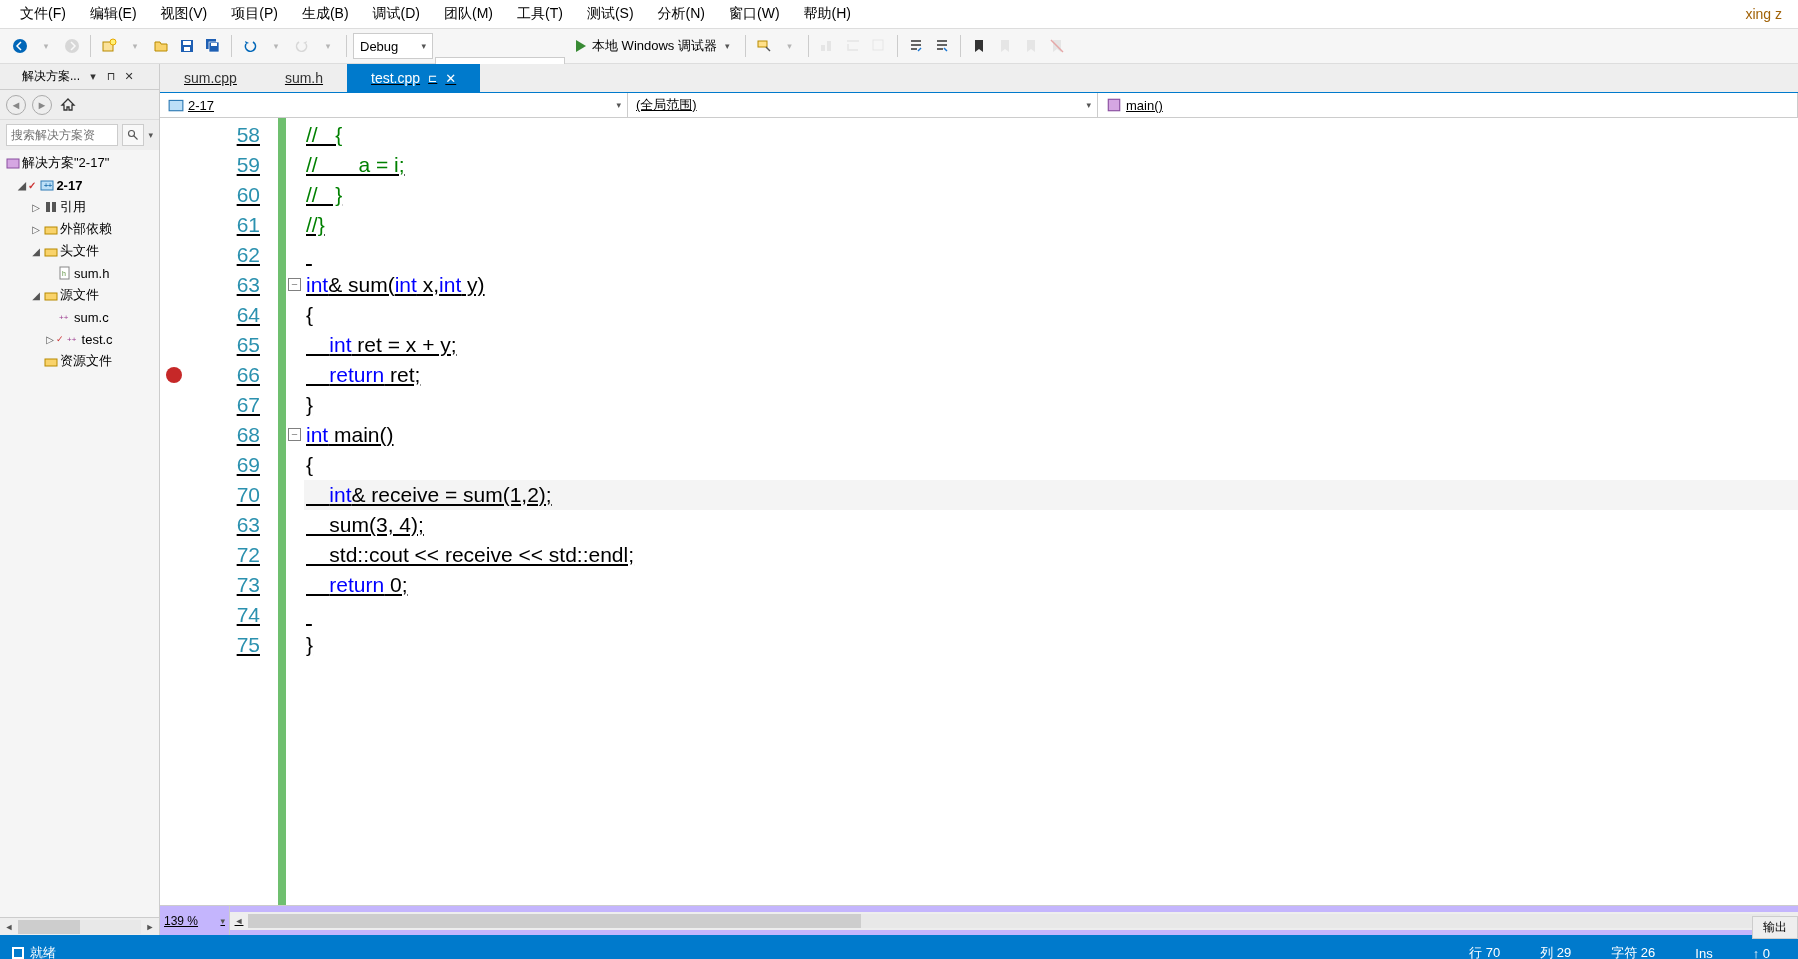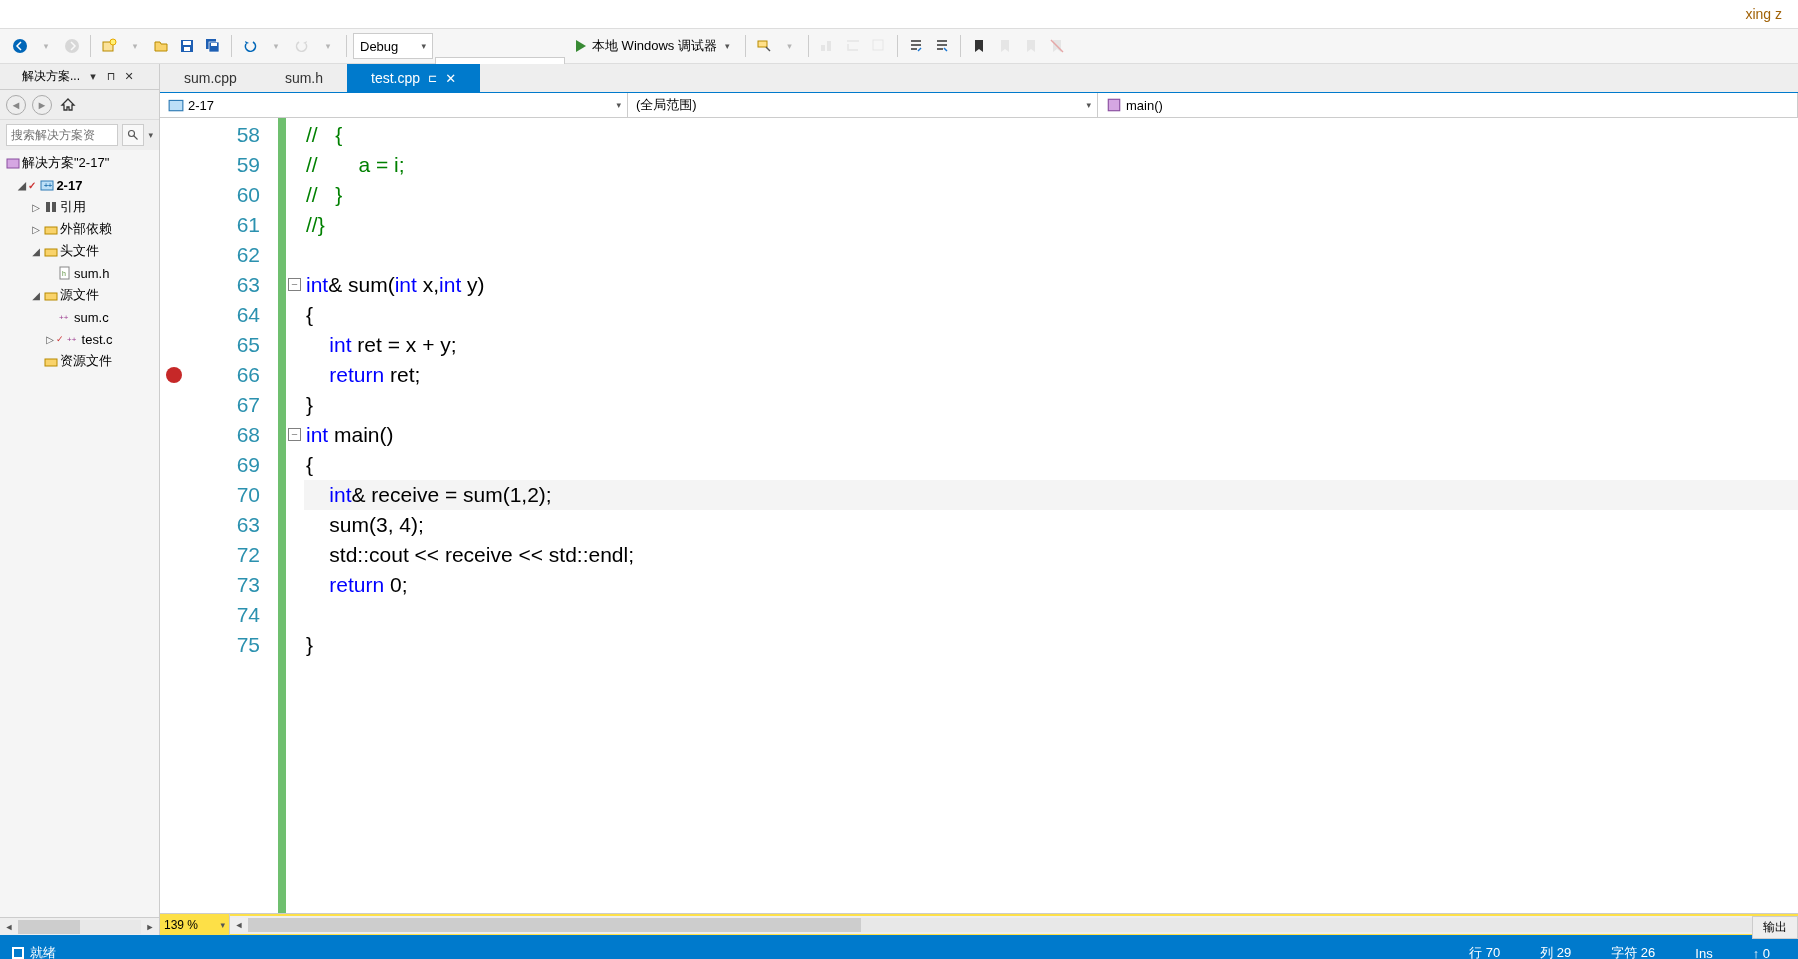--- a/index.html
+++ b/index.html
@@ -46,21 +46,21 @@
 .tree-row.bold { font-weight: bold; }
 .ind-1 { padding-left: 16px; }
 .ind-2 { padding-left: 30px; }
 .ind-3 { padding-left: 44px; }
 .side-panel .scrollbar-h { height: 18px; background: #eee; border-top: 1px solid #ccc; display:flex; align-items:center;}
 .side-panel .scrollbar-h .sb-track { flex:1; height:14px; background:#e8e8e8; position:relative;}
 .side-panel .scrollbar-h .sb-thumb { position:absolute; left:0; top:0; height:100%; width:50%; background:#cdcdcd;}
 .side-panel .scrollbar-h .sb-btn { width:18px; height:18px; display:flex; align-items:center; justify-content:center; font-size:9px; color:#555; cursor:pointer;}
 
 
-.editor-area { flex: 1; display: flex; flex-direction: column; background: #fff; }
+.editor-area { flex: 1; display: flex; flex-direction: column; background: #fff; text-decoration: underline; }
 .tabbar { height: 28px; display: flex; align-items: flex-end; background: #eee; }
 .filetab { height: 28px; padding: 0 24px; display: flex; align-items: center; font-size: 14px; cursor: pointer; color: #333; position: relative; }
 .filetab.active { background: #007acc; color: #fff; }
 .pin-ic { margin-left: 8px; font-size: 11px; }
 .close-ic { margin-left: 8px; font-size: 13px; }
 
 .nav-row { height: 26px; display: flex; border-top: 1px solid #007acc; border-bottom: 1px solid #ccc; }
 .nav-cell { display: flex; align-items: center; padding: 0 8px; font-size: 13px; border-right: 1px solid #ccc; cursor: pointer; background: #fff; position: relative; }
 .nav-cell .chev { position: absolute; right: 6px; font-size: 9px; color: #555; }
 .nav-cell.c1 { width: 468px; }
@@ -74,21 +74,21 @@
 .gutter { width: 90px; text-align: right; padding-right: 18px; font-family: Consolas, monospace; font-size: 21px; color: #2b91af; background: #fff; line-height: 30px; padding-top: 2px;}
 .change-bar { width: 8px; background: #6fbf6f; margin-right: 2px; }
 .fold-col { width: 16px; position: relative; font-family: Consolas, monospace; font-size: 21px; line-height: 30px; padding-top: 2px; color: #808080; background: #fff;}
 .fold-col .fold { position: absolute; left: 0; width: 13px; height: 13px; border: 1px solid #808080; display: flex; align-items: center; justify-content: center; font-size: 11px; background: #fff; cursor: pointer; line-height: 1;}
 .code-lines { flex: 1; font-family: Consolas, monospace; font-size: 21px; line-height: 30px; white-space: pre; padding-top: 2px; color: #000; }
 .code-lines .line { height: 30px; padding-left: 2px; }
 .code-lines .line.current { background: #f4f4f4; }
 .c-comment { color: #008000; }
 .c-kw { color: #0000ff; }
 
-.editor-footer { height: 22px; display: flex; align-items: center; border-top: 1px solid #ccc; font-size: 12px; background: #fde047;}
+.editor-footer { height: 30px; display: flex; align-items: center; border-top: 1px solid #ccc; font-size: 12px; background: #c4b5fd;}
 .zoom-box { width: 70px; border-right: 1px solid #ccc; display: flex; align-items: center; justify-content: space-between; padding: 0 4px; height: 100%;}
 .zoom-box .chev { font-size: 9px; color: #555; }
 .hscroll { flex: 1; height: 18px; background: #eee; display: flex; align-items: center; }
 .hscroll .sb-btn { width: 18px; height: 18px; display: flex; align-items: center; justify-content: center; font-size: 9px; color: #555; cursor: pointer; }
 .hscroll .sb-track { flex: 1; position: relative; height: 14px; background: #e8e8e8;}
 .hscroll .sb-thumb { position: absolute; left: 0; top: 0; height: 100%; width: 40%; background: #cdcdcd; }
 
 
 .output-tab-corner { position: absolute; right: 0; bottom: 20px; background: #eee; border: 1px solid #ccc; padding: 2px 10px; font-size: 12px; cursor: pointer; }
 
@@ -96,20 +96,34 @@
 .statusbar { height: 24px; background: #007acc; color: #fff; display: flex; align-items: center; font-size: 13px; padding: 0 8px; }
 .statusbar .sitem { padding: 0 20px; margin-top: 12px; }
 .statusbar .sitem.first { padding-left: 4px; display: flex; align-items: center; gap: 6px;}
 .statusbar .spacer { flex: 1; }
 .sb-sq { width: 12px; height: 12px; border: 2px solid #fff;}
 </style>
 </head>
 <body>
 
 <div class="menubar">
+  <div id="menu-items" style="display: flex;">
+      <div class="menu-item">文件(F)</div>
+      <div class="menu-item">编辑(E)</div>
+      <div class="menu-item">视图(V)</div>
+      <div class="menu-item">项目(P)</div>
+      <div class="menu-item">生成(B)</div>
+      <div class="menu-item">调试(D)</div>
+      <div class="menu-item">团队(M)</div>
+      <div class="menu-item">工具(T)</div>
+      <div class="menu-item">测试(S)</div>
+      <div class="menu-item">分析(N)</div>
+      <div class="menu-item">窗口(W)</div>
+      <div class="menu-item">帮助(H)</div>
+    </div>
   <div class="spacer"></div>
   <div class="user-label">xing z</div>
 </div>
 
 <div class="toolbar">
   <div class="tbtn">
       <svg viewBox="0 0 16 16">
         <circle cx="8" cy="8" r="7" fill="#0066b8"></circle>
         <path d="M9 4 L5 8 L9 12" stroke="#fff" stroke-width="1.5" fill="none"></path>
       </svg>

